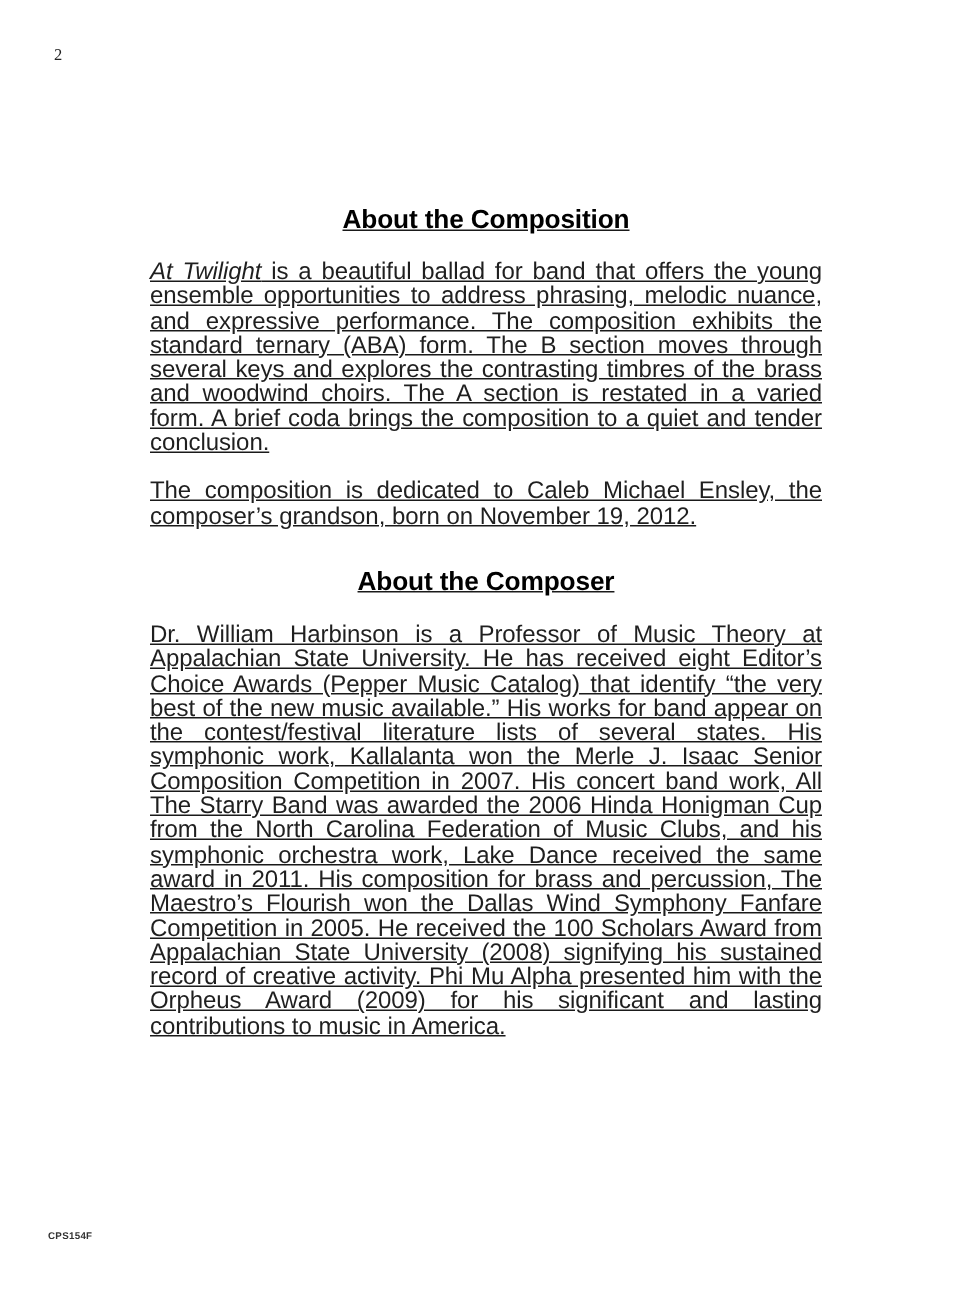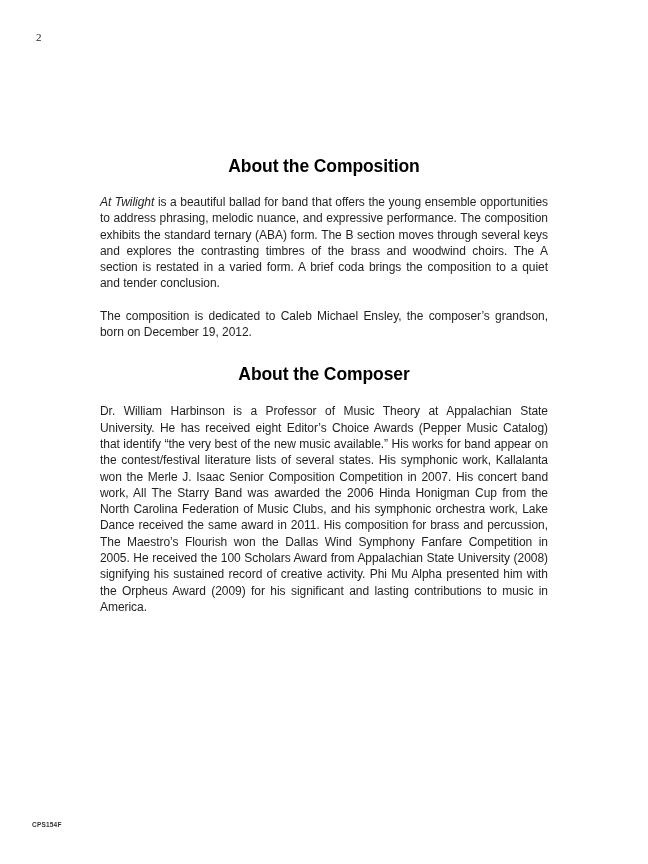--- a/index.html
+++ b/index.html
@@ -27,22 +27,23 @@
     left: 36px;
     top: 32px;
     font-family: "Liberation Serif", serif;
     font-size: 11px;
     color: #222222;
     line-height: 1;
   }
   .content {
     position: absolute;
     left: 100px;
-    top: 156px;
+    top: 136px;
     width: 448px;
+    text-decoration: underline;
   }
   .section-heading {
     text-align: center;
     font-family: "Liberation Sans", sans-serif;
     font-weight: bold;
     font-size: 17.5px;
     letter-spacing: -0.1px;
     color: #000000;
     margin: 0;
     line-height: 1.2;
@@ -50,21 +51,21 @@
   .heading-composition {
     margin-bottom: 17px;
   }
   .heading-composer {
     margin-top: 24px;
     margin-bottom: 18px;
   }
   p.body-text {
     margin: 0;
     text-align: justify;
-    font-size: 12px;
+    font-size: 16px;
     line-height: 16.3px;
     color: #1f1f1f;
     letter-spacing: -0.05px;
     word-spacing: 0.1px;
   }
   p.body-text + p.body-text {
     margin-top: 16px;
   }
   .italic-title {
     font-style: italic;
@@ -86,21 +87,21 @@
 <div class="page">
 
   <div class="page-number">2</div>
 
   <div class="content">
 
     <h1 class="section-heading heading-composition">About the Composition</h1>
 
     <p class="body-text"><span class="italic-title">At Twilight</span><span> is a beautiful ballad for band that offers the young ensemble opportunities to address phrasing, melodic nuance, and expressive performance. The composition exhibits the standard ternary (ABA) form. The B section moves through several keys and explores the contrasting timbres of the brass and woodwind choirs. The A section is restated in a varied form. A brief coda brings the composition to a quiet and tender conclusion.</span></p>
 
-    <p class="body-text">The composition is dedicated to Caleb Michael Ensley, the composer’s grandson, born on December 19, 2012.</p>
+    <p class="body-text">The composition is dedicated to Caleb Michael Ensley, the composer’s grandson, born on November 19, 2012.</p>
 
     <h1 class="section-heading heading-composer">About the Composer</h1>
 
     <p class="body-text">Dr. William Harbinson is a Professor of Music Theory at Appalachian State University. He has received eight Editor’s Choice Awards (Pepper Music Catalog) that identify “the very best of the new music available.” His works for band appear on the contest/festival literature lists of several states. His symphonic work, Kallalanta won the Merle J. Isaac Senior Composition Competition in 2007. His concert band work, All The Starry Band was awarded the 2006 Hinda Honigman Cup from the North Carolina Federation of Music Clubs, and his symphonic orchestra work, Lake Dance received the same award in 2011. His composition for brass and percussion, The Maestro’s Flourish won the Dallas Wind Symphony Fanfare Competition in 2005. He received the 100 Scholars Award from Appalachian State University (2008) signifying his sustained record of creative activity. Phi Mu Alpha presented him with the Orpheus Award (2009) for his significant and lasting contributions to music in America.</p>
 
   </div>
 
   <div class="footer-code">CPS154F</div>
 
 </div>

